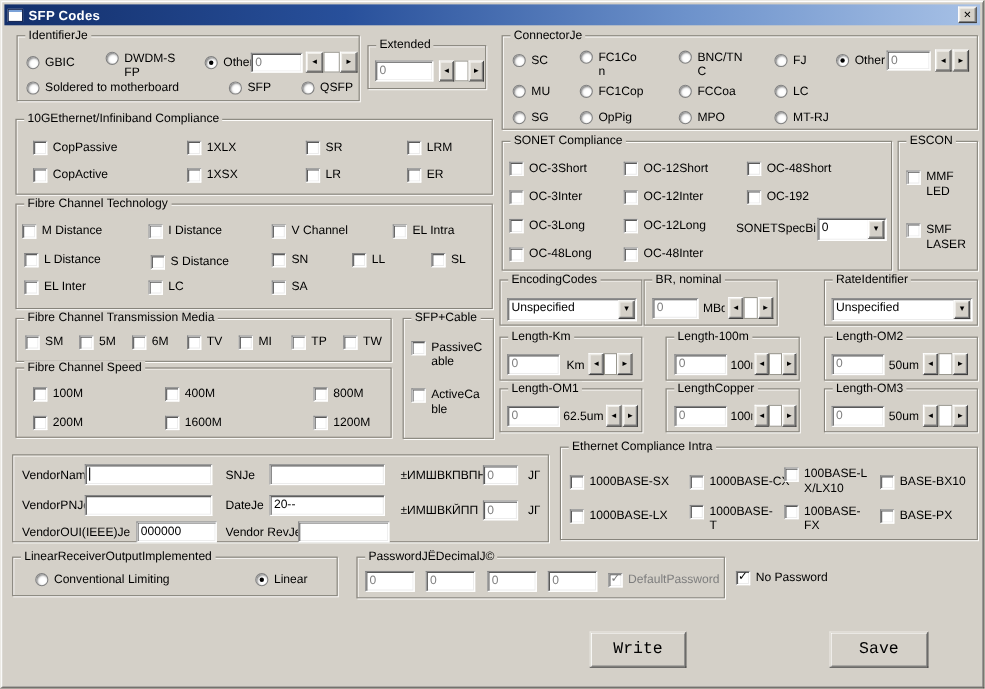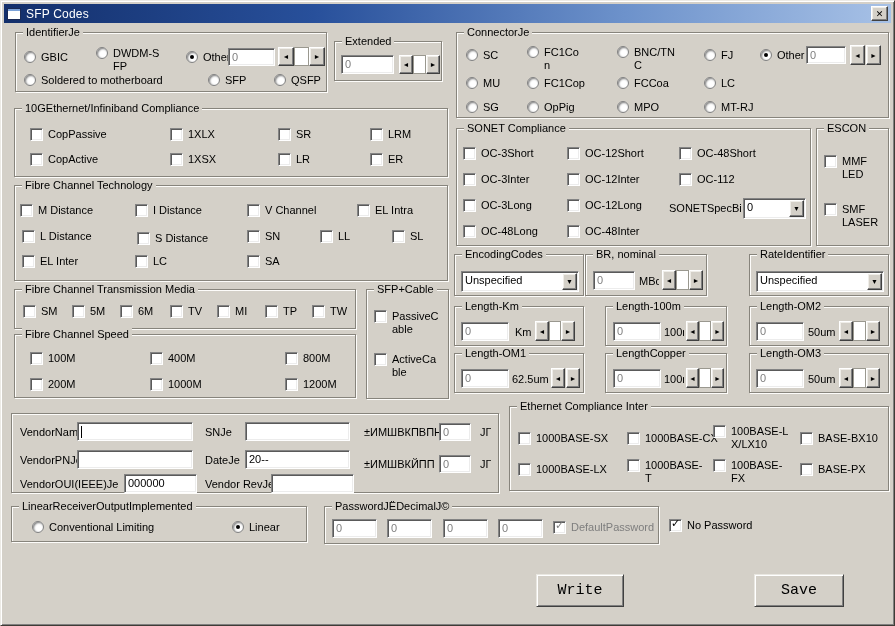--- a/index.html
+++ b/index.html
@@ -6,21 +6,21 @@
   html,body{background:#d4d0c8;}
   body{font-family:"Liberation Sans","DejaVu Sans",sans-serif;font-size:11px;color:#000;}
   .win{position:relative;width:895px;height:626px;background:#d4d0c8;overflow:hidden;
        border:1px solid;border-color:#eceae5 #3f3c36 #3f3c36 #eceae5;
        box-shadow:inset 1px 1px 0 #ffffff, inset -1px -1px 0 #808080;}
   .titlebar{position:absolute;left:3px;top:3px;right:3px;height:19px;
        background:linear-gradient(90deg,#132f6b 0%,#28509b 35%,#6d92cb 70%,#a7c1e6 100%);
        display:flex;align-items:center;padding:0 3px;}
   .ticon{width:14px;height:12px;background:#fff;border:1px solid #1a2a55;
        box-shadow:inset 0 2px 0 #7ba2d8;flex:0 0 14px;}
-  .ttext{color:#fff;font-weight:normal;font-size:12px;margin-left:5px;letter-spacing:.2px;}
+  .ttext{color:#fff;font-weight:bold;font-size:12px;margin-left:5px;letter-spacing:.2px;}
   .closebtn{margin-left:auto;width:17px;height:15px;background:#d4d0c8;
        border:1px solid;border-color:#ffffff #404040 #404040 #ffffff;
        box-shadow:inset -1px -1px 0 #808080, inset 1px 1px 0 #efede8;
        font-size:9px;font-weight:bold;display:flex;align-items:center;justify-content:center;}
   .g{position:absolute;border:1px solid #87847c;
        box-shadow:1px 1px 0 #fdfcfa, inset 1px 1px 0 #fdfcfa;}
   .cap{position:absolute;top:-7px;left:7px;background:#d4d0c8;padding:0 3px;
        line-height:12px;white-space:nowrap;}
   .it{position:absolute;display:flex;align-items:flex-start;}
   .cb{width:13px;height:13px;flex:0 0 13px;background:#fff;position:relative;
@@ -307,21 +307,21 @@
     <div class="it" style="left:270px;top:17px">
         <span class="cb"></span>
         <span class="lb">800M</span>
       </div>
     <div class="it" style="left:15px;top:43px">
         <span class="cb"></span>
         <span class="lb">200M</span>
       </div>
     <div class="it" style="left:135px;top:43px">
         <span class="cb"></span>
-        <span class="lb">1000M</span>
+        <span class="lb">1600M</span>
       </div>
     <div class="it" style="left:270px;top:43px">
         <span class="cb"></span>
         <span class="lb">1200M</span>
       </div>
   </div>
 
   <div class="g" style="left:455px;top:127px;width:355px;height:118px">
     <span class="cap">SONET Compliance</span>
     <div class="it" style="left:6px;top:18px">
@@ -339,21 +339,21 @@
     <div class="it" style="left:6px;top:44px">
         <span class="cb"></span>
         <span class="lb">OC-3Inter</span>
       </div>
     <div class="it" style="left:110px;top:44px">
         <span class="cb"></span>
         <span class="lb">OC-12Inter</span>
       </div>
     <div class="it" style="left:222px;top:44px">
         <span class="cb"></span>
-        <span class="lb">OC-112</span>
+        <span class="lb">OC-192</span>
       </div>
     <div class="it" style="left:6px;top:70px">
         <span class="cb"></span>
         <span class="lb">OC-3Long</span>
       </div>
     <div class="it" style="left:110px;top:70px">
         <span class="cb"></span>
         <span class="lb">OC-12Long</span>
       </div>
     <span class="ul" style="left:212px;top:73px">SONETSpecBi</span>
@@ -470,21 +470,21 @@
     <span class="ul" style="left:352px;top:44px;width:76px">±ИМШВКЙПП</span>
     <div class="txt gy" style="left:427px;top:41px;width:32px;height:18px">0</div>
     <span class="ul" style="left:468px;top:44px">JГ</span>
     <span class="ul" style="left:8px;top:64px">VendorOUI(IEEE)Je</span>
     <div class="txt" style="left:112px;top:60px;width:73px;height:19px">000000</div>
     <span class="ul" style="left:193px;top:64px">Vendor RevJe</span>
     <div class="txt" style="left:259px;top:60px;width:83px;height:19px"></div>
   </div>
 
   <div class="g" style="left:508px;top:405px;width:380px;height:85px">
-    <span class="cap">Ethernet Compliance Inter</span>
+    <span class="cap">Ethernet Compliance Intra</span>
     <div class="it" style="left:8px;top:25px">
         <span class="cb"></span>
         <span class="lb">1000BASE-SX</span>
       </div>
     <div class="it" style="left:117px;top:25px">
         <span class="cb"></span>
         <span class="lb">1000BASE-CX</span>
       </div>
     <div class="it" style="left:203px;top:18px">
         <span class="cb"></span>

